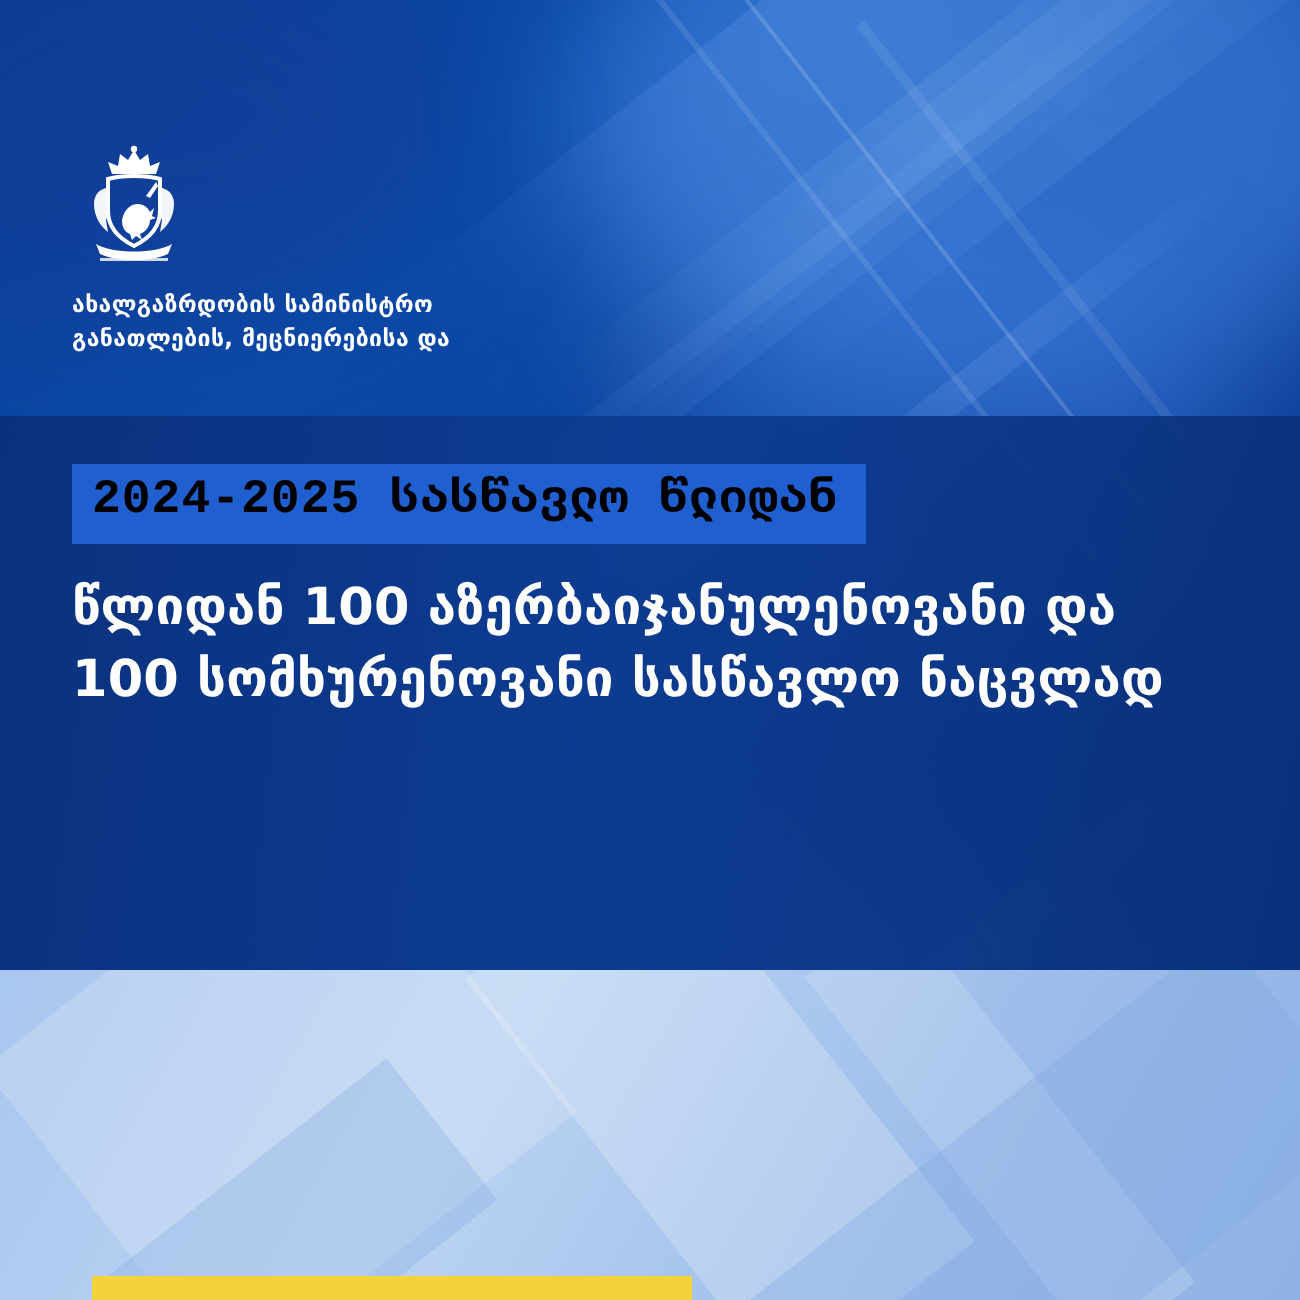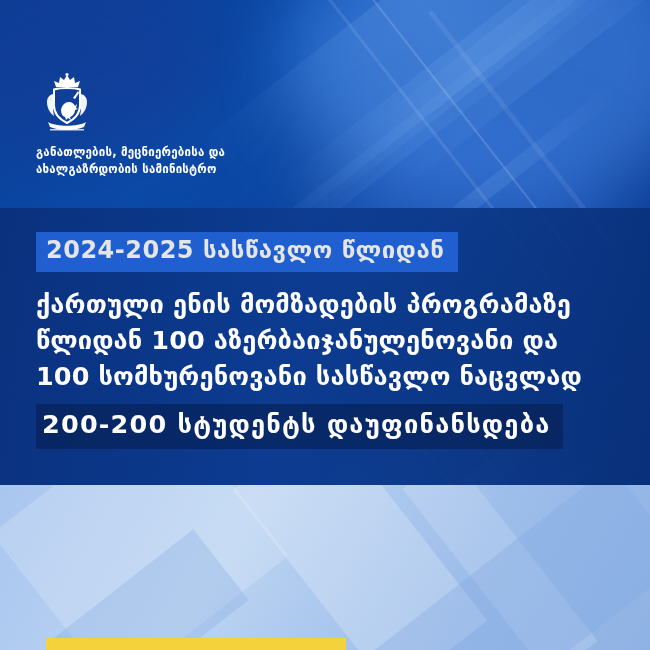--- a/index.html
+++ b/index.html
@@ -134,26 +134,27 @@
   
   .content {
     position: absolute;
     left: 36px;
     top: 232px;
     width: 586px;
   }
   .year-banner {
     display: inline-block;
     background: #1f5fd0;
-    color: #e5e5e5;
+    color: #000000;
     font-size: 24px;
     font-weight: bold;
     letter-spacing: .5px;
     padding: 5px 14px 7px 10px;
     line-height: 1.15;
+    font-family: Liberation Mono, monospace;
   }
   .headline {
     margin-top: 14px;
     color: #ffffff;
     font-size: 25.5px;
     font-weight: bold;
     line-height: 1.42;
     letter-spacing: .1px;
   }
   .headline .line { display: block; white-space: nowrap; }
@@ -218,28 +219,26 @@
         <path d="M37 26 l5-7 1 2 -4 6z" fill="#ffffff"></path>
 
         <path d="M17 22 c-4 1-6 4-6 8 c0 6 3 11 7 14 l-1-6 2-4 -2-3 2-3z" fill="#ffffff" opacity=".95"></path>
         <path d="M45 22 c4 1 6 4 6 8 c0 6-3 11-7 14 l1-6 -2-4 2-3 -2-3z" fill="#ffffff" opacity=".95"></path>
 
         <path d="M12 50 c8 5 30 5 38 0 l-2 5 c-9 4-25 4-34 0z" fill="#ffffff"></path>
         <path d="M14 57 h34 v1.5 h-34z" fill="#ffffff" opacity=".8"></path>
       </svg>
     </div>
     <div class="ministry-name">
+      <div>ახალგაზრდობის სამინისტრო</div>
       <div>განათლების, მეცნიერებისა და</div>
-      <div>ახალგაზრდობის სამინისტრო</div>
     </div>
   </div>
 
   <div class="content">
     <div class="year-banner">2024-2025 სასწავლო წლიდან</div>
     <div class="headline">
-      <span class="line">ქართული ენის მომზადების პროგრამაზე</span>
       <span class="line">წლიდან 100 აზერბაიჯანულენოვანი და</span>
       <span class="line">100 სომხურენოვანი სასწავლო ნაცვლად</span>
     </div>
-    <div class="emphasis">200-200 სტუდენტს დაუფინანსდება</div>
   </div>
 
 </div>
 
 </body></html>

